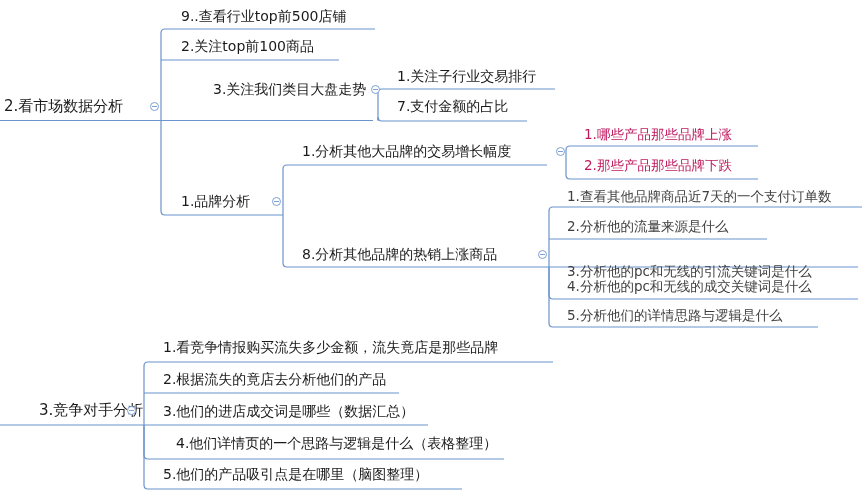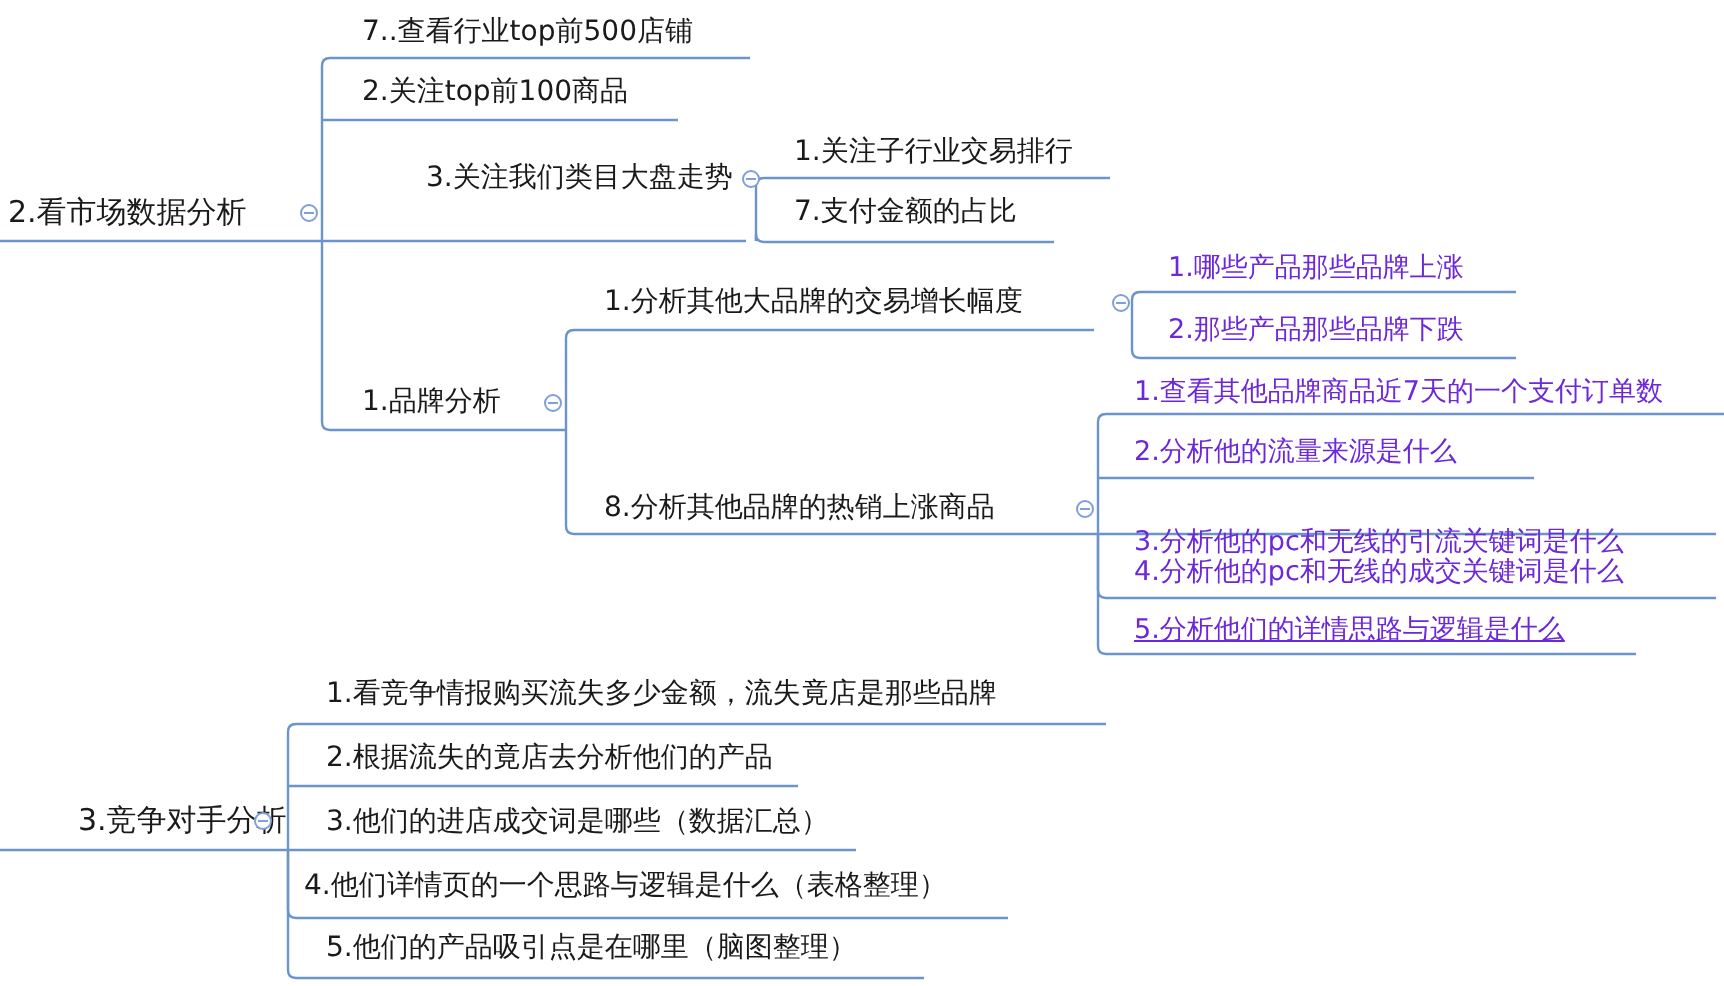--- a/index.html
+++ b/index.html
@@ -1,22 +1,22 @@
 <!DOCTYPE html>
 <html><head>
 <meta charset="utf-8">
 <style>
   html, body { margin:0; padding:0; background:#ffffff; }
   body { width:862px; height:493px; position:relative; overflow:hidden;
          font-family:"DejaVu Sans","Liberation Sans",sans-serif; }
   svg.lines { position:absolute; left:0; top:0; }
   .node { position:absolute; font-size:14px; line-height:18px; white-space:nowrap; color:#1a1a1a; }
   .root { font-size:15px; }
-  .blue { color:#6d28d9; font-size:13.5px; }
-  .red { color:#6d28d9; font-size:13.5px; }
+  .blue { color:#be185d; font-size:13.5px; }
+  .red { color:#404040; font-size:13.5px; }
   .toggle { position:absolute; width:9px; height:9px; border:1px solid #7da0d8; border-radius:50%;
             background:#fff; box-sizing:border-box; }
   .toggle::after { content:""; position:absolute; left:1px; right:1px; top:3px; height:1px; background:#7da0d8; }
 </style>
 </head>
 <body>
 
 <svg class="lines" width="862" height="493">
   <g fill="none" stroke="#6b93cc" stroke-width="1.2">
 
@@ -47,21 +47,21 @@
     <path d="M144 393 H399"></path>
     <path d="M144 425 H428"></path>
     <path d="M144 425 V455 q0 4 4 4 H504"></path>
     <path d="M144 425 V485 q0 4 4 4 H462"></path>
   </g>
 </svg>
 
 <div class="node root" style="left:4px;top:97px;">2.看市场数据分析</div>
 <span class="toggle" style="left:150px;top:102px;"></span>
 
-<div class="node" style="left:181px;top:7px;">7..查看行业top前500店铺</div>
+<div class="node" style="left:181px;top:7px;">9..查看行业top前500店铺</div>
 <div class="node" style="left:181px;top:37px;">2.关注top前100商品</div>
 <div class="node" style="left:181px;top:80px;margin-left:32px;">3.关注我们类目大盘走势</div>
 <span class="toggle" style="left:371px;top:85px;"></span>
 
 <div class="node" style="left:397px;top:67px;">1.关注子行业交易排行</div>
 <div class="node" style="left:397px;top:97px;">7.支付金额的占比</div>
 
 <div class="node" style="left:181px;top:192px;">1.品牌分析</div>
 <span class="toggle" style="left:272px;top:197px;"></span>
 
@@ -71,22 +71,22 @@
 <div class="node blue" style="left:584px;top:125px;">1.哪些产品那些品牌上涨</div>
 <div class="node blue" style="left:584px;top:156px;">2.那些产品那些品牌下跌</div>
 
 <div class="node" style="left:302px;top:245px;">8.分析其他品牌的热销上涨商品</div>
 <span class="toggle" style="left:538px;top:250px;"></span>
 
 <div class="node red" style="left:567px;top:187px;">1.查看其他品牌商品近7天的一个支付订单数</div>
 <div class="node red" style="left:567px;top:217px;">2.分析他的流量来源是什么</div>
 <div class="node red" style="left:567px;top:262px;text-align:right;">3.分析他的pc和无线的引流关键词是什么</div>
 <div class="node red" style="left:567px;top:277px;">4.分析他的pc和无线的成交关键词是什么</div>
-<div class="node red" style="left:567px;top:306px;text-decoration:underline;">5.分析他们的详情思路与逻辑是什么</div>
+<div class="node red" style="left:567px;top:306px;">5.分析他们的详情思路与逻辑是什么</div>
 
 <div class="node root" style="left:4px;top:401px;margin-left:35px;">3.竞争对手分析</div>
 <span class="toggle" style="left:127px;top:406px;"></span>
 
 <div class="node" style="left:163px;top:338px;">1.看竞争情报购买流失多少金额，流失竟店是那些品牌</div>
 <div class="node" style="left:163px;top:370px;">2.根据流失的竟店去分析他们的产品</div>
 <div class="node" style="left:163px;top:402px;">3.他们的进店成交词是哪些（数据汇总）</div>
-<div class="node" style="left:152px;top:434px;">4.他们详情页的一个思路与逻辑是什么（表格整理）</div>
+<div class="node" style="left:176px;top:434px;">4.他们详情页的一个思路与逻辑是什么（表格整理）</div>
 <div class="node" style="left:163px;top:465px;">5.他们的产品吸引点是在哪里（脑图整理）</div>
 
 </body></html>

